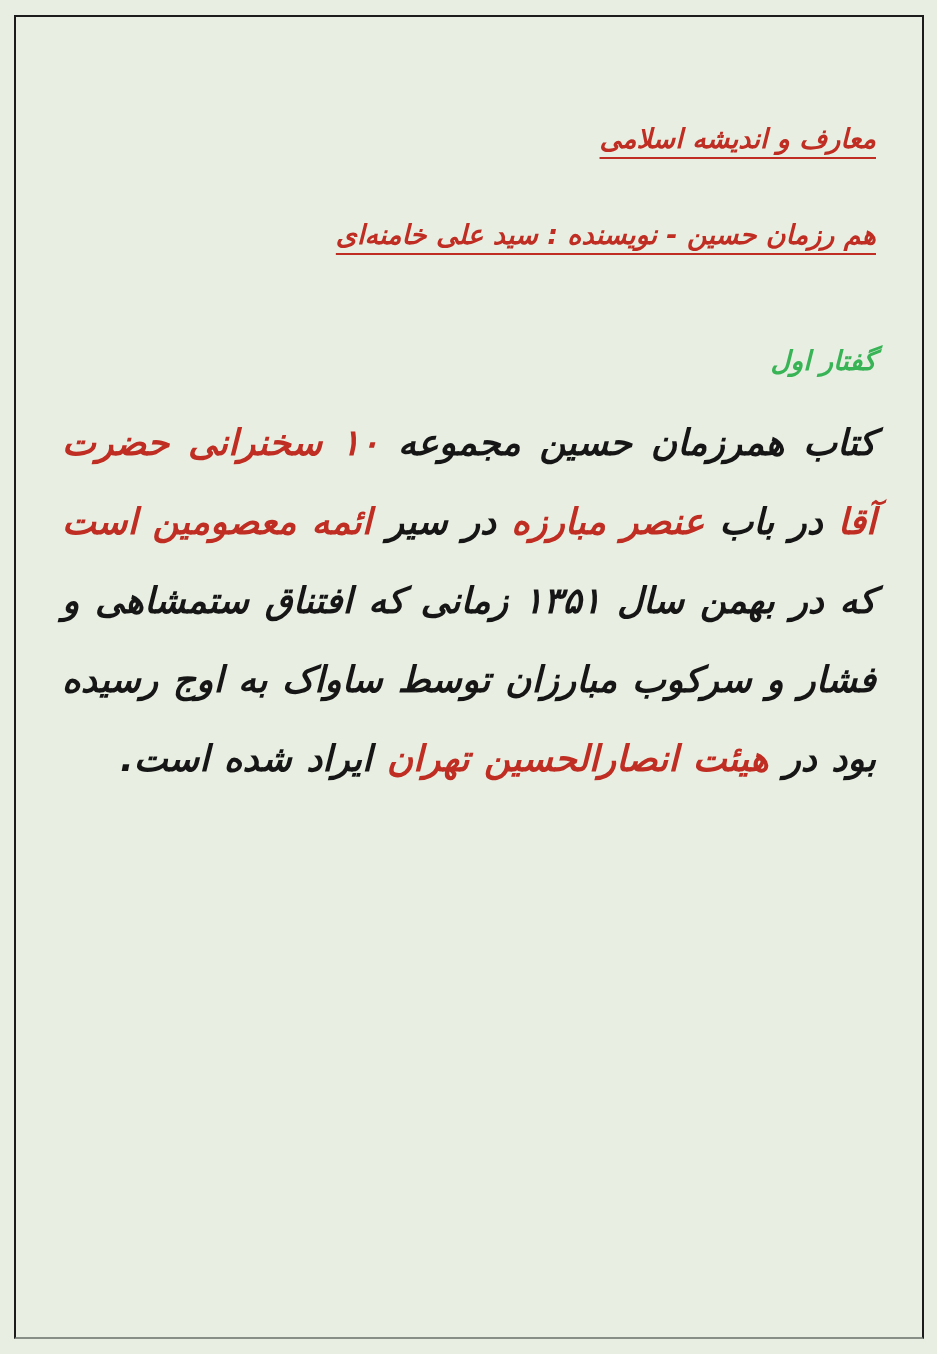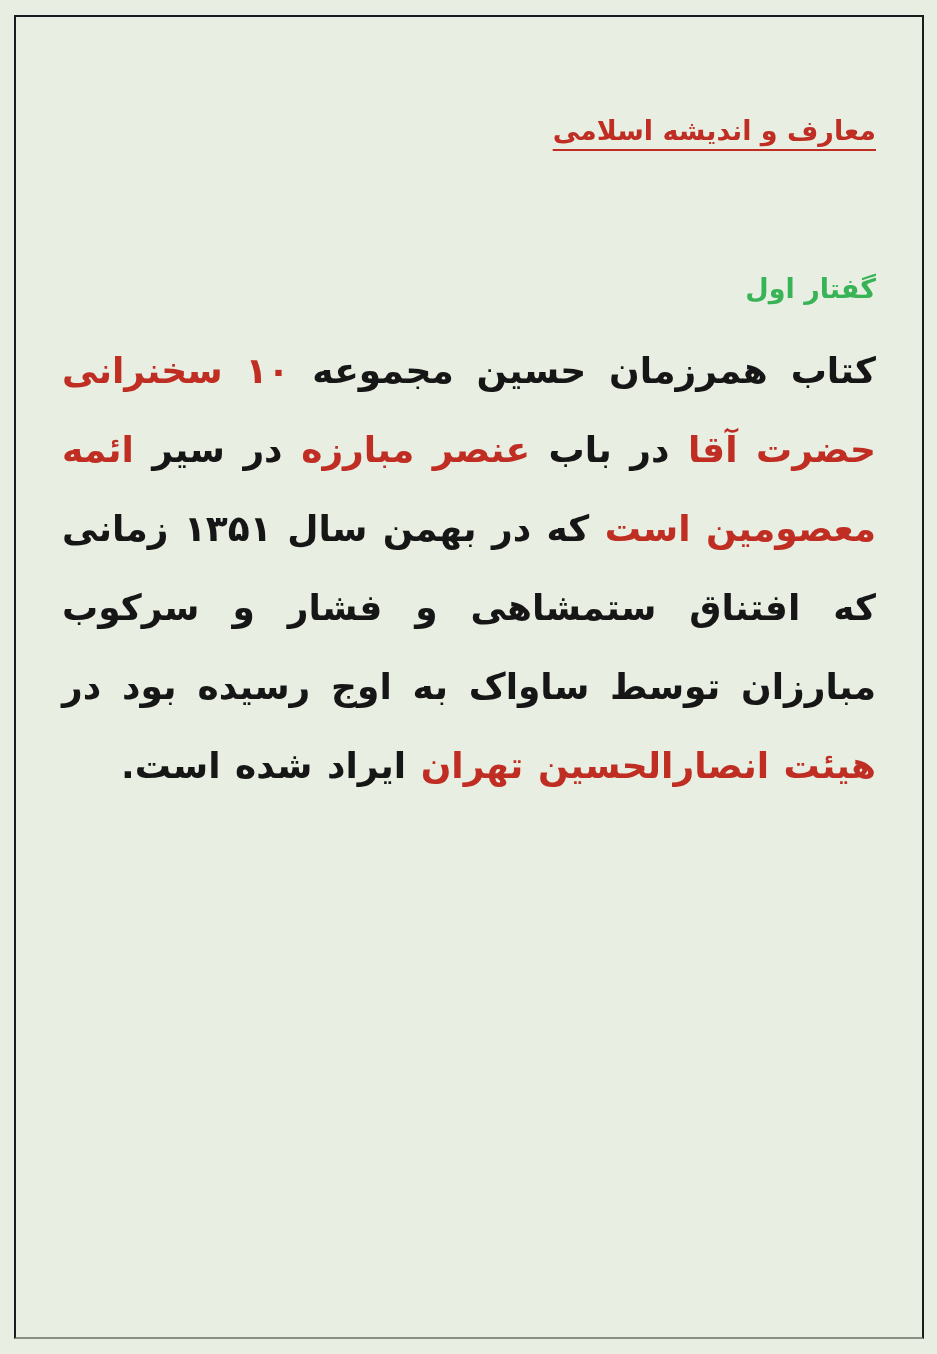--- a/index.html
+++ b/index.html
@@ -22,40 +22,41 @@
   .frame{
     position:absolute;
     left:14px; right:13px; top:15px; bottom:15px;
     border:2.5px solid var(--frame);
     border-bottom-color:var(--frame-bottom);
     background:var(--bg);
   }
   .content{
     position:absolute;
     inset:0;
-    padding:8px 46px;
+    padding:16px 46px;
+    font-style:italic;
   }
   .red-heading{
     color:var(--red);
     font-size:27px;
     font-weight:bold;
     text-align:right;
     text-decoration:underline;
     text-decoration-thickness:2px;
     text-underline-offset:9px;
     line-height:44px;
   }
   .heading-1{margin-top:84px;}
   .heading-2{margin-top:52px;}
   .green-heading{
     color:var(--green);
     font-size:27px;
     font-weight:bold;
     text-align:right;
-    margin-top:114px;
+    margin-top:82px;
     line-height:44px;
   }
   .para{
     font-size:36px;
     font-weight:bold;
     color:var(--ink);
     text-align:justify;
     line-height:79px;
     word-spacing:2px;
   }
@@ -65,20 +66,21 @@
   .seg[data-color="black"]{color:var(--ink);}
 </style>
 </head>
 <body>
 
 <div class="frame">
   <div class="content">
 
     <h1 class="red-heading heading-1">معارف و اندیشه اسلامی</h1>
 
+    <h2 class="red-heading heading-2">هم رزمان حسین - نویسنده : سید علی خامنه‌ای</h2>
 
     <h3 class="green-heading">گفتار اول</h3>
 
     <p class="para para-1"><span class="seg" data-color="black">کتاب همرزمان حسین مجموعه </span><span class="seg" data-color="red">۱۰ سخنرانی حضرت آقا </span><span class="seg" data-color="black">در باب </span><span class="seg" data-color="red">عنصر مبارزه </span><span class="seg" data-color="black">در سیر </span><span class="seg" data-color="red">ائمه معصومین است </span><span class="seg" data-color="black">که در بهمن سال ۱۳۵۱ زمانی که افتناق ستمشاهی و فشار و سرکوب مبارزان توسط ساواک به اوج رسیده بود در </span><span class="seg" data-color="red">هیئت انصارالحسین تهران </span><span class="seg" data-color="black">ایراد شده است.</span></p>
 
 
   </div>
 </div>
 
 </body></html>

